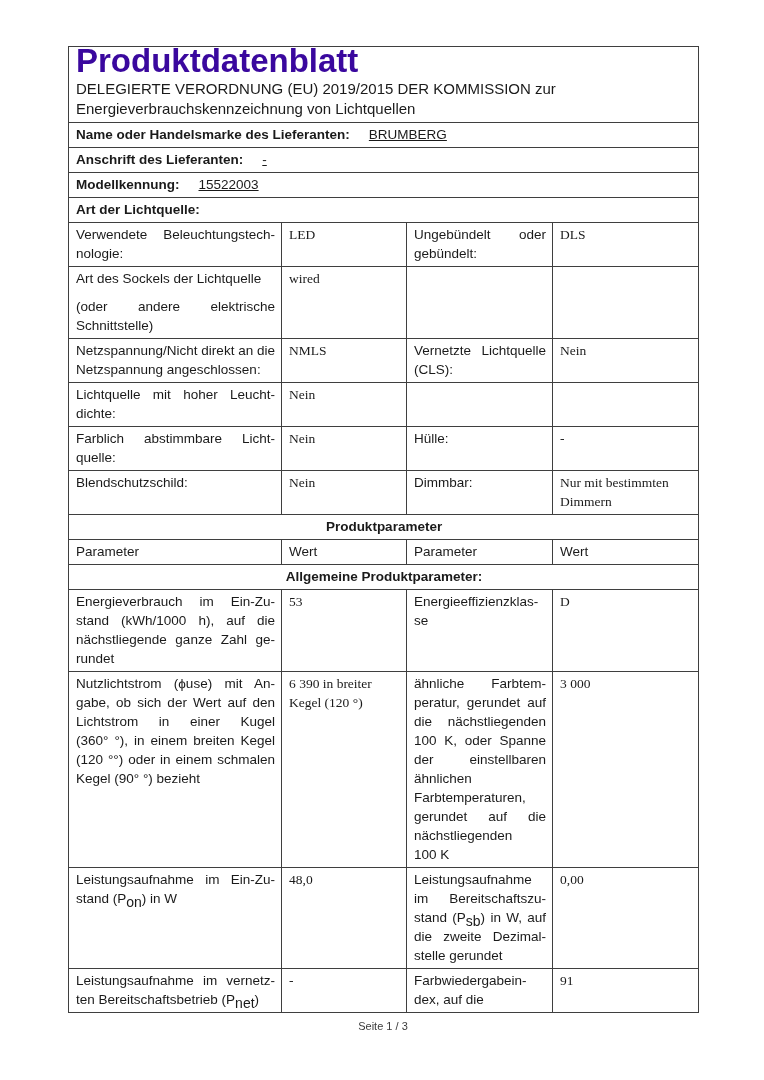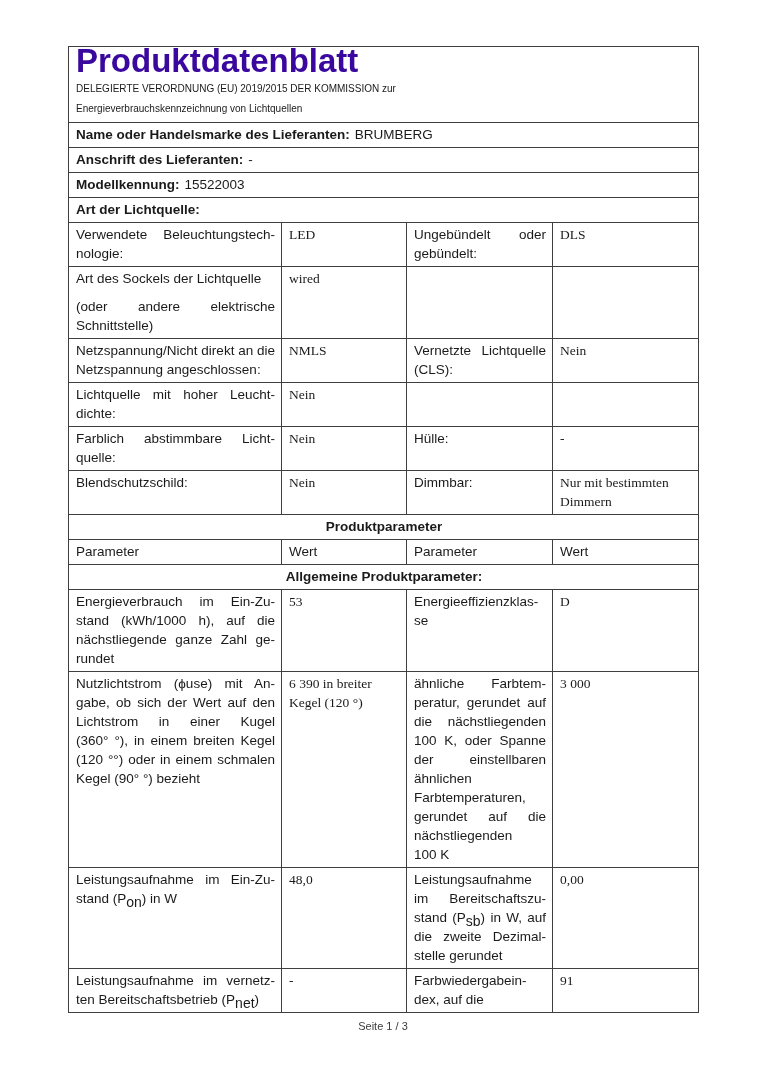--- a/index.html
+++ b/index.html
@@ -32,24 +32,24 @@
     overflow-wrap: break-word;
   }
   td.headerblock { padding: 8px 10px 10px 8px; }
   .doc-title {
     font-size: 33px;
     font-weight: 700;
     color: #3a089e;
     letter-spacing: 0px;
     margin: 2px 0 9px 0;
   }
-  .subtitle-line { display: block; font-size: 10px; line-height: 20px; }
+  .subtitle-line { display: block; font-size: 15px; line-height: 20px; }
   td.inforow { padding: 4px 7px 5px 7px; }
   .info-label { font-weight: 700; }
-  .info-value { margin-left: 5px; }
+  .info-value { margin-left: 19px; text-decoration: underline; }
   td.label { text-align: justify; }
   td.value { text-align: left; padding: 2px 4px 3px 4px; font-family: Liberation Serif, serif; }
   td.sectionhead {
     text-align: center;
     font-weight: 700;
     padding: 1px 4px 2px 4px;
   }
   td.colhead { padding: 1px 6px 2px 7px; }
   td.cut { border-bottom: none; padding-bottom: 0; }
   .block { display: block; }

